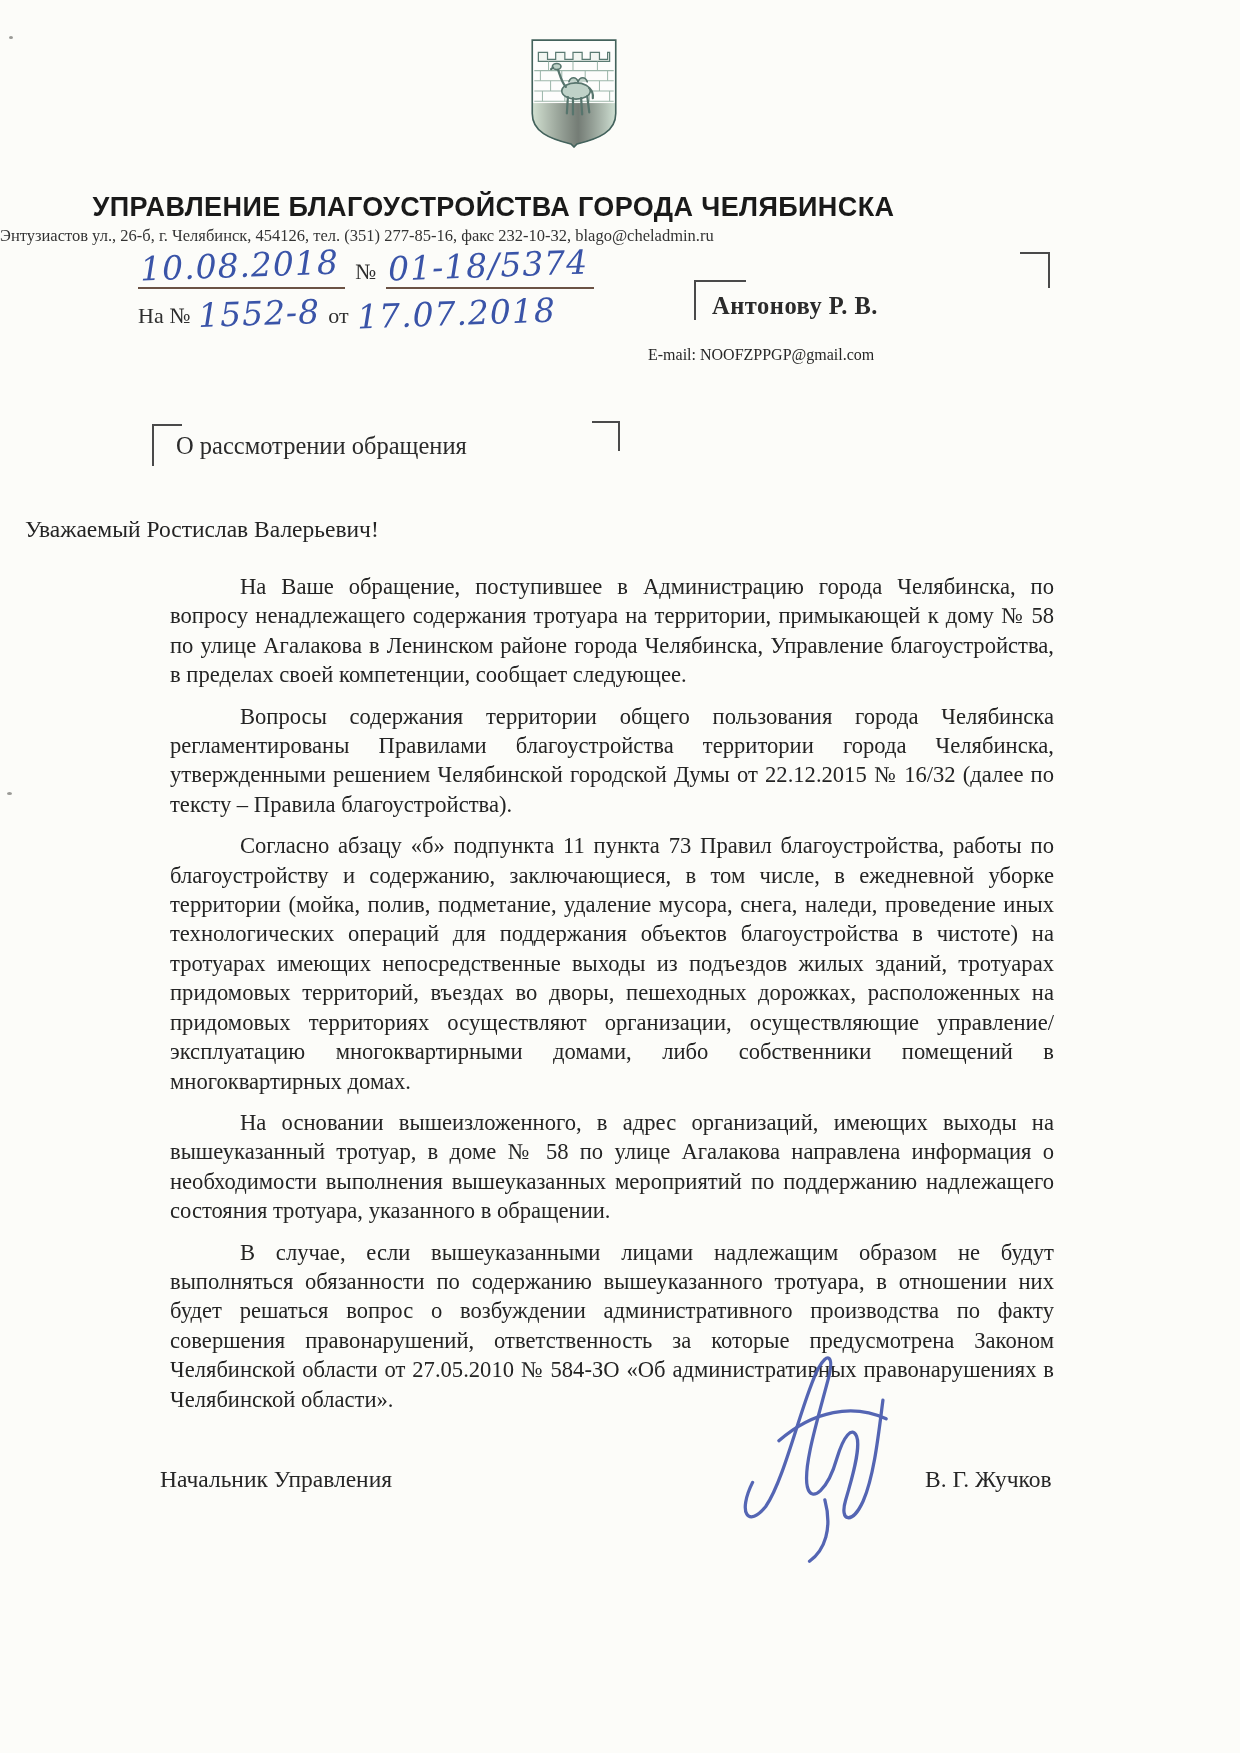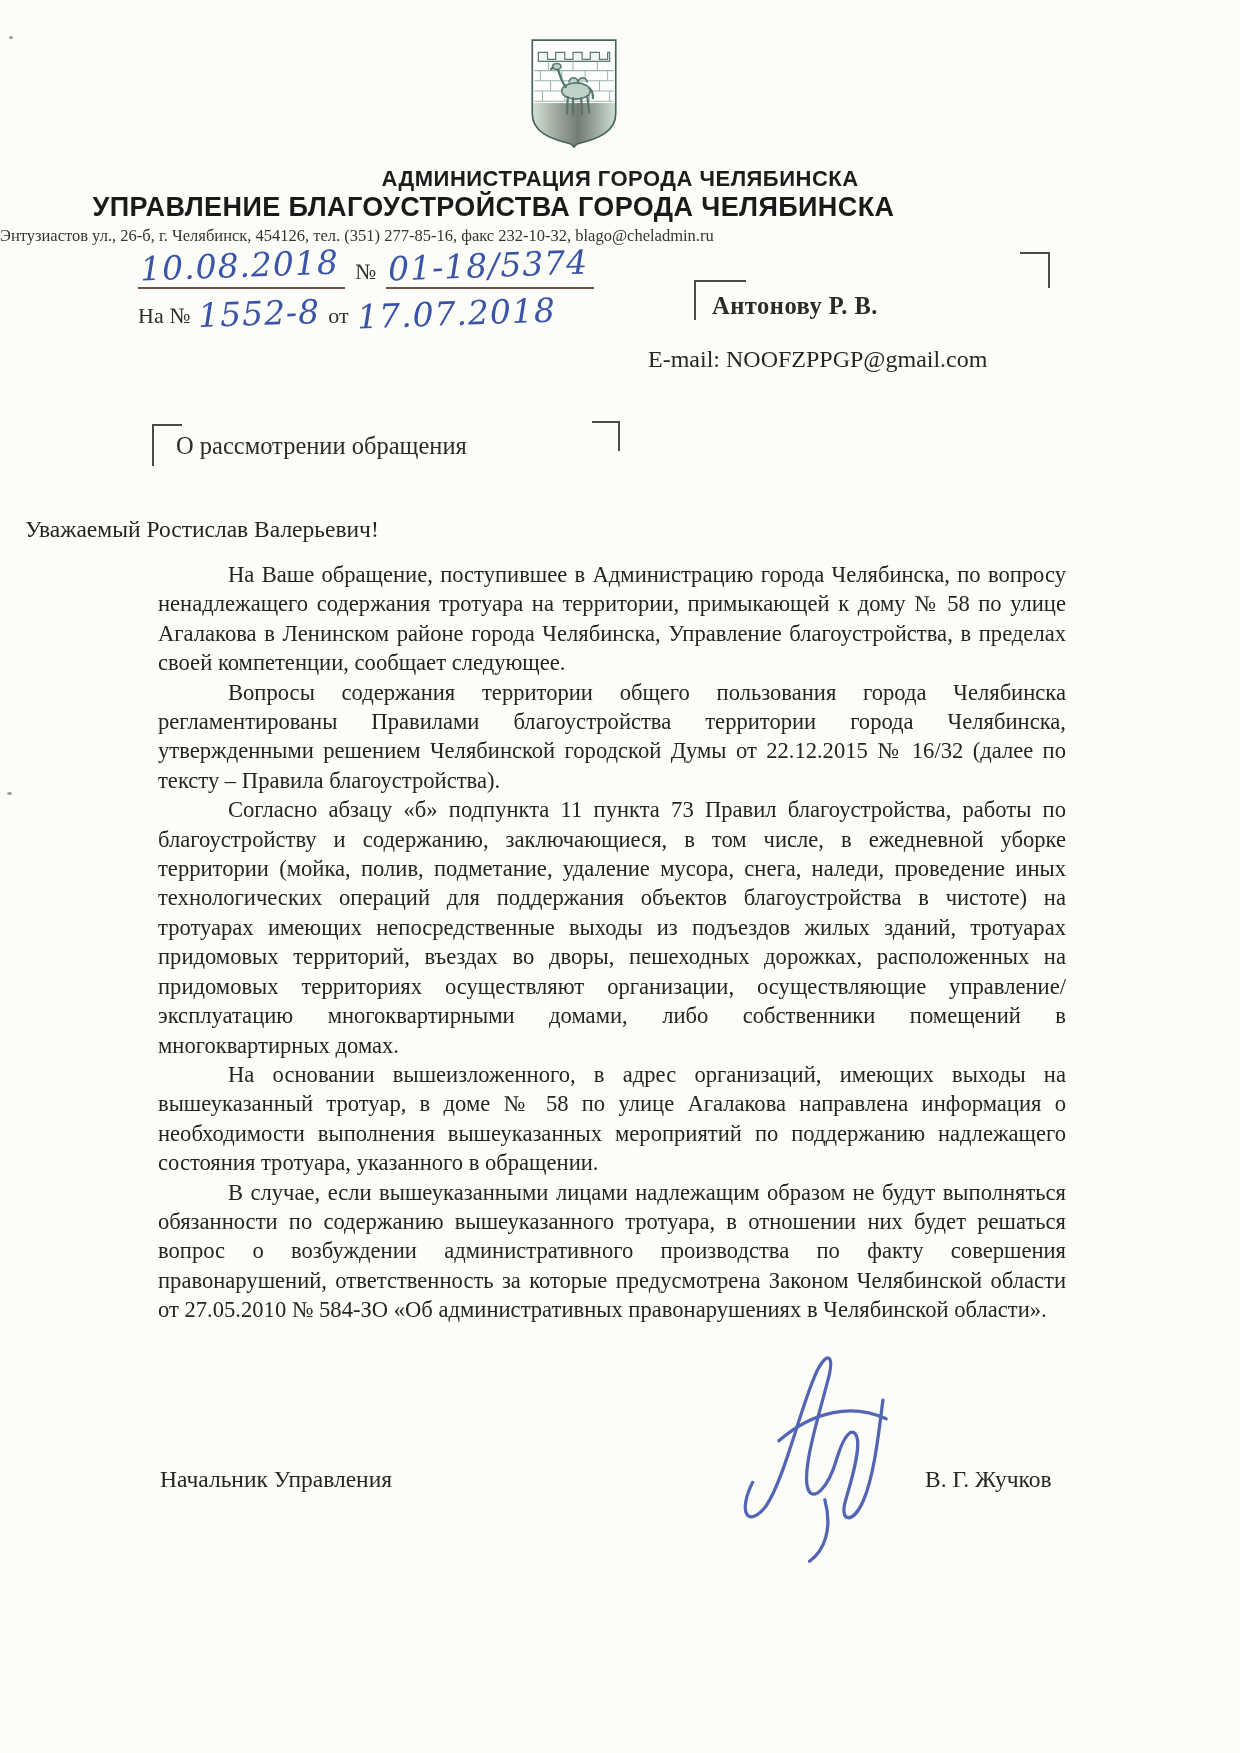--- a/index.html
+++ b/index.html
@@ -43,31 +43,31 @@
   }
   .ref-row1{position:absolute;left:138px;top:246px;display:flex;align-items:flex-end;gap:10px;}
   .ref-row2{position:absolute;left:138px;top:294px;display:flex;align-items:flex-end;gap:8px;justify-content:space-between;}
   .ref-underline{border-bottom:2px solid #6b5244;padding:0 6px 2px 2px;min-width:190px;}
   .ref-printed{font-size:22px;color:#2e2e2e;padding-bottom:4px;}
   
   .bracket{position:absolute;border-color:#4a4a4a;}
   .bracket-tl{border-top:2px solid #4a4a4a;border-left:2px solid #4a4a4a;}
   .bracket-tr{border-top:2px solid #4a4a4a;border-right:2px solid #4a4a4a;}
   .recipient-name{position:absolute;left:712px;top:292px;font-size:24.5px;color:#2b2b2b;letter-spacing:.5px;font-weight:bold;}
-  .email-line{position:absolute;left:648px;top:346px;font-size:24px;color:#262626;}
+  .email-line{position:absolute;left:648px;top:346px;font-size:16px;color:#262626;}
   
   .subject-text{position:absolute;left:176px;top:432px;font-size:24.5px;color:#2b2b2b;}
   
   .salutation{position:absolute;left:25px;top:516px;width:1190px;text-align:left;font-size:23.5px;color:#242424;}
   .body-block{
     position:absolute;left:158px;top:560px;width:908px;
     font-size:22.6px;line-height:29.4px;
     text-align:justify;color:#242424;
   }
-  .body-block p{margin:0;text-indent:70px;}
+  .body-block p{margin:12px;text-indent:70px;}
   
   .sig-position{position:absolute;left:160px;top:1466px;font-size:23.5px;color:#262626;}
   .sig-name{position:absolute;left:925px;top:1466px;font-size:23.5px;color:#262626;}
   .sig-stroke{position:absolute;left:715px;top:1340px;width:200px;height:230px;}
   
   .executor{position:absolute;left:160px;top:1596px;font-size:23px;line-height:31px;color:#2d2d2d;}
   
   .speck{position:absolute;background:#9a9a96;border-radius:50%;}
 </style>
 </head>
@@ -128,21 +128,20 @@
           <line x1="44" y1="61" x2="44" y2="77"></line>
           <line x1="52" y1="61" x2="53" y2="77"></line>
           <line x1="58" y1="59" x2="60" y2="75"></line>
           <path d="M60,51 C63,54 64,58 63.5,61"></path>
         </g>
       </g>
       <path d="M4,4 H86 V76 C86,94 69,101 48,106 L45,109 L42,106 C21,101 4,94 4,76 Z" fill="none" stroke="#43625c" stroke-width="1.6"></path>
     </svg>
   </div>
 
-  <div class="org-parent">АДМИНИСТРАЦИЯ ГОРОДА ЧЕЛЯБИНСКА</div>
   <div class="org-name">УПРАВЛЕНИЕ БЛАГОУСТРОЙСТВА ГОРОДА ЧЕЛЯБИНСКА</div>
   <div class="contacts">Энтузиастов ул., 26-б, г. Челябинск, 454126, тел. (351) 277-85-16, факс 232-10-32, blago@cheladmin.ru</div>
 
   <div class="ref-row1">
     <span class="ref-underline"><span class="hw">10.08.2018</span></span>
     <span class="ref-printed">№</span>
     <span class="ref-underline"><span class="hw">01-18/5374</span></span>
   </div>
   <div class="ref-row2">
     <span class="ref-printed">На №</span>

